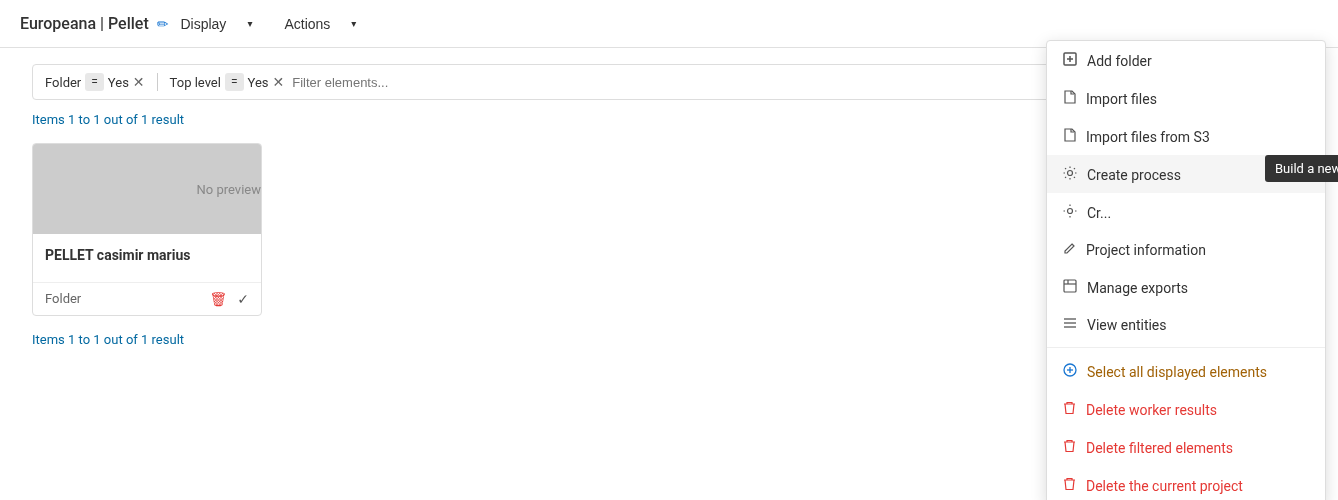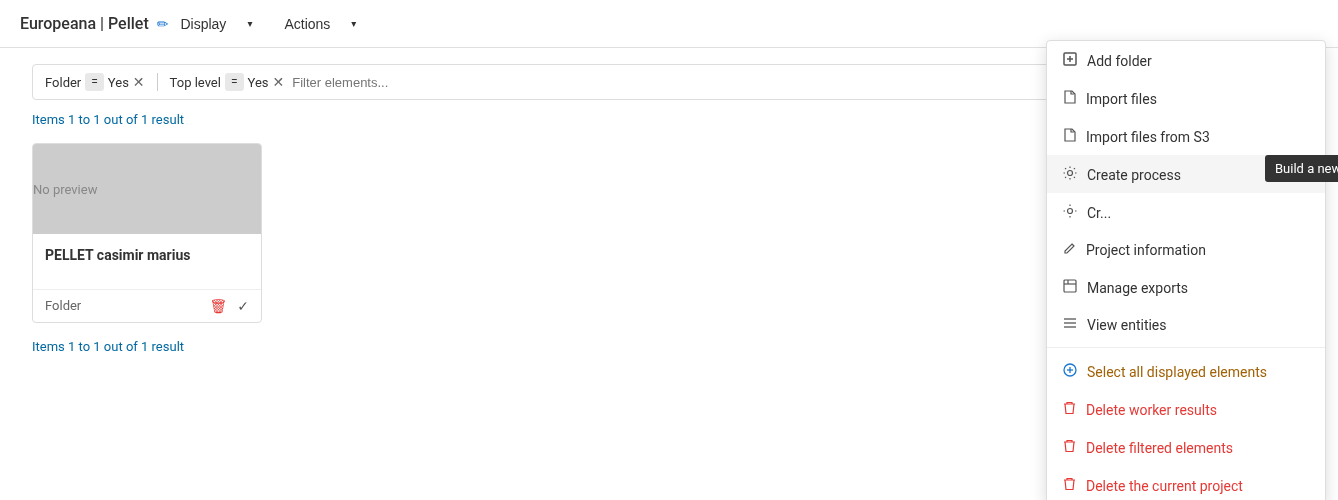--- a/index.html
+++ b/index.html
@@ -108,32 +108,32 @@
       border-radius: 4px;
       overflow: hidden;
       background: #fff;
     }
     .card-preview {
       width: 100%;
       height: 90px;
       background: #ccc;
       display: flex;
       align-items: center;
-      justify-content: flex-start;
+      justify-content: flex-end;
       color: #888;
       font-size: 13px;
     }
     .card-body {
       padding: 12px;
     }
     .card-title {
       font-weight: 700;
       font-size: 14px;
       line-height: 1.4;
-      margin-bottom: 11px;
+      margin-bottom: 4px;
     }
     .card-footer {
       display: flex;
       align-items: center;
       justify-content: space-between;
       padding: 8px 12px;
       border-top: 1px solid #eee;
     }
     .card-footer-label {
       font-size: 13px;

